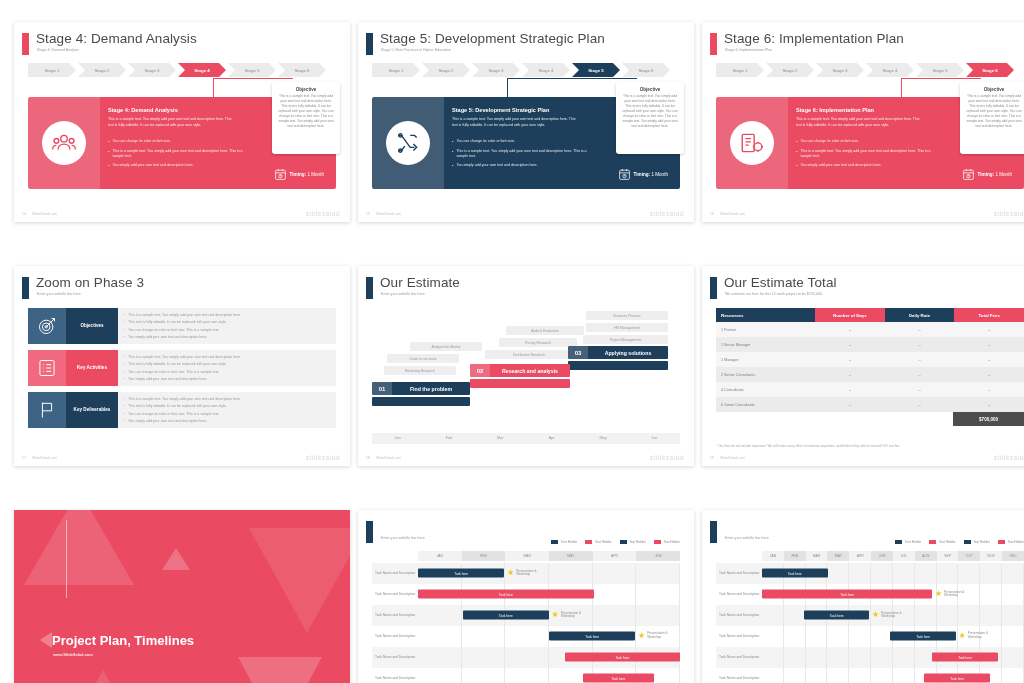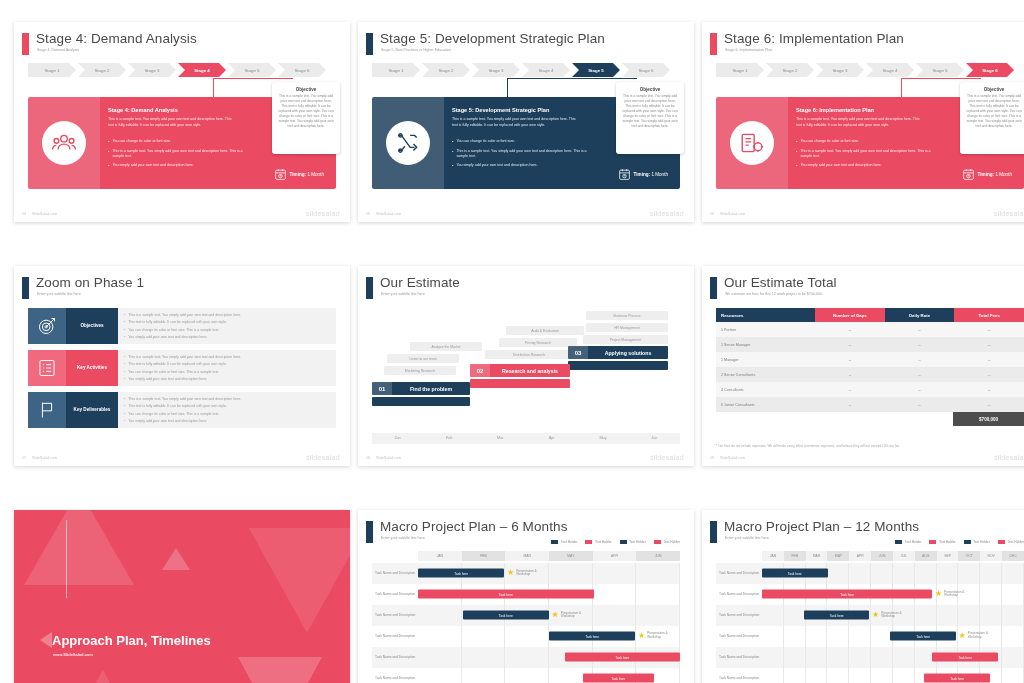--- a/index.html
+++ b/index.html
@@ -367,21 +367,21 @@
       <div class="obj-h">Objective</div>
       <div class="obj-p">This is a sample text. You simply add your own text and description here. This text is fully editable. It can be replaced with your own style. You can change its color or font size. This is a sample text. You simply add your own text and description here.</div>
     </div>
     <div class="footer-pg">16</div>
     <div class="footer-site">SlideSalad.com</div>
     <div class="footer-logo">slidesalad</div>
   </div>
 
   <div class="slide">
     <div class="accent-bar"></div>
-    <div class="s-title">Zoom on Phase 1</div>
+    <div class="s-title">Zoom on Phase 3</div>
     <div class="s-sub">Enter your subtitle line here</div>
 
     <div class="zp-row" style="top:42px;">
       <div class="zp-icon navy-bg-l">
         <svg viewBox="0 0 24 24" fill="none" stroke="#fff" stroke-width="1.2">
           <circle cx="11" cy="13" r="8"></circle>
             <circle cx="11" cy="13" r="4.6"></circle>
             <circle cx="11" cy="13" r="1.4"></circle>
           <path d="M11 13L21 3M17.5 3H21v3.5"></path>
         </svg>
@@ -578,27 +578,26 @@
   </div>
 
   <div class="slide cover">
     <div class="tri" style="left:10px;top:-20px;border-left:55px solid transparent;border-right:55px solid transparent;border-bottom:95px solid #fff;"></div>
     <div class="tri" style="left:148px;top:38px;border-left:14px solid transparent;border-right:14px solid transparent;border-bottom:22px solid #fff;opacity:.22;"></div>
     <div class="tri" style="right:-15px;top:18px;border-left:58px solid transparent;border-right:58px solid transparent;border-top:105px solid #fff;opacity:.1;"></div>
     <div class="tri" style="right:28px;bottom:-25px;border-left:42px solid transparent;border-right:42px solid transparent;border-top:78px solid #fff;opacity:.2;"></div>
     <div class="tri" style="left:55px;bottom:-22px;border-left:34px solid transparent;border-right:34px solid transparent;border-bottom:62px solid #fff;opacity:.12;"></div>
     <div class="tri" style="left:26px;bottom:62px;border-top:8px solid transparent;border-bottom:8px solid transparent;border-right:12px solid #fff;opacity:.3;"></div>
     <div class="cover-line"></div>
-    <div class="cover-title">Approach Plan, Timelines</div>
+    <div class="cover-title">Project Plan, Timelines</div>
     <div class="cover-url">www.SlideSalad.com</div>
   </div>
 
   <div class="slide">
     <div class="accent-bar"></div>
-    <div class="s-title">Macro Project Plan – 6 Months</div>
     <div class="s-sub">Enter your subtitle line here</div>
 
     <div class="g-legend">
       <div class="g-leg">
           <span class="g-sw" style="background:#1d3f5c"></span>
           <span class="t">Text Holder</span>
         </div>
       <div class="g-leg">
           <span class="g-sw" style="background:#ea4b63"></span>
           <span class="t">Text Holder</span>
@@ -721,21 +720,20 @@
             </div>
           <div class="g-bar" style="left:63%;width:27%;background:#ea4b63">Task here</div>
         </div>
       </div>
     </div>
 
   </div>
 
   <div class="slide">
     <div class="accent-bar"></div>
-    <div class="s-title">Macro Project Plan – 12 Months</div>
     <div class="s-sub">Enter your subtitle line here</div>
 
     <div class="g-legend">
       <div class="g-leg">
           <span class="g-sw" style="background:#1d3f5c"></span>
           <span class="t">Text Holder</span>
         </div>
       <div class="g-leg">
           <span class="g-sw" style="background:#ea4b63"></span>
           <span class="t">Text Holder</span>

